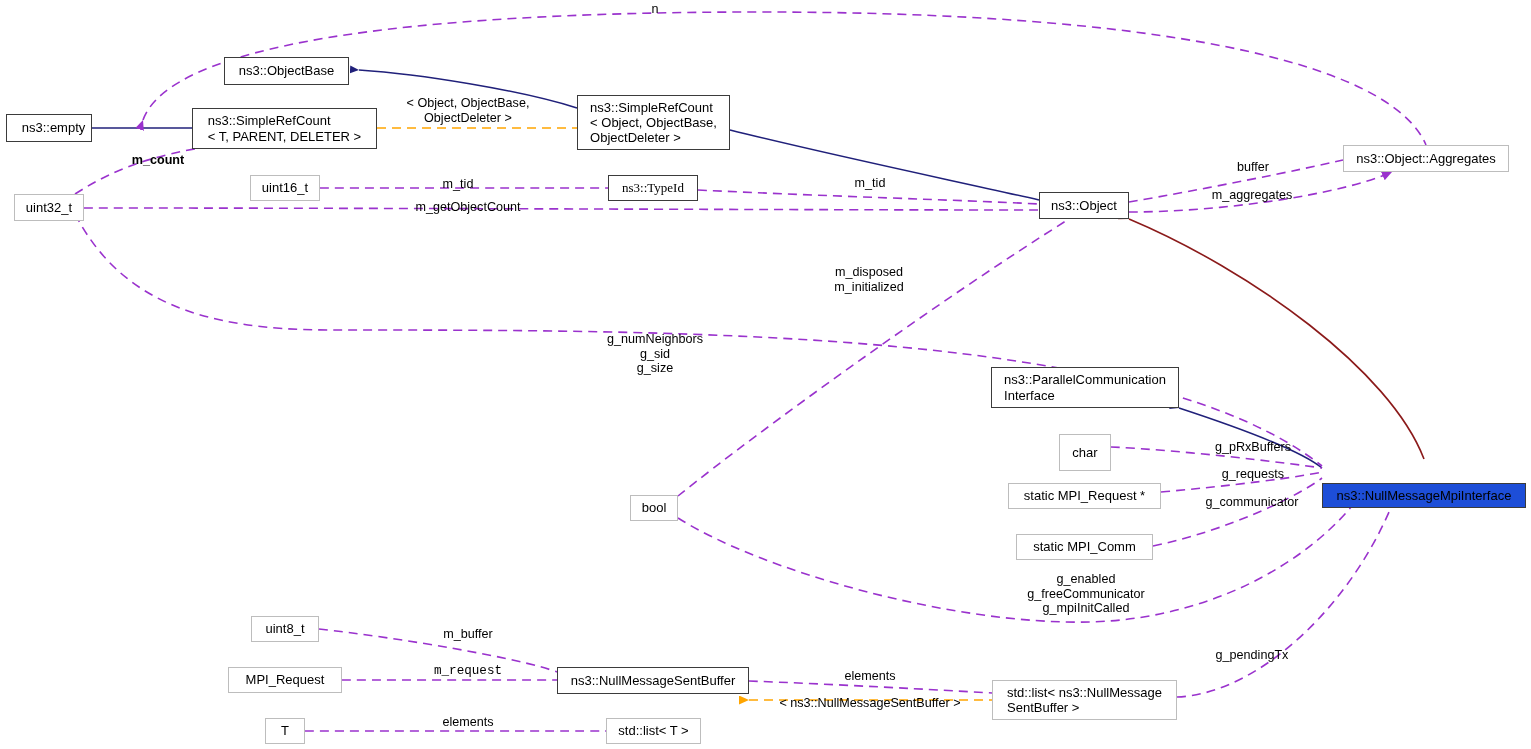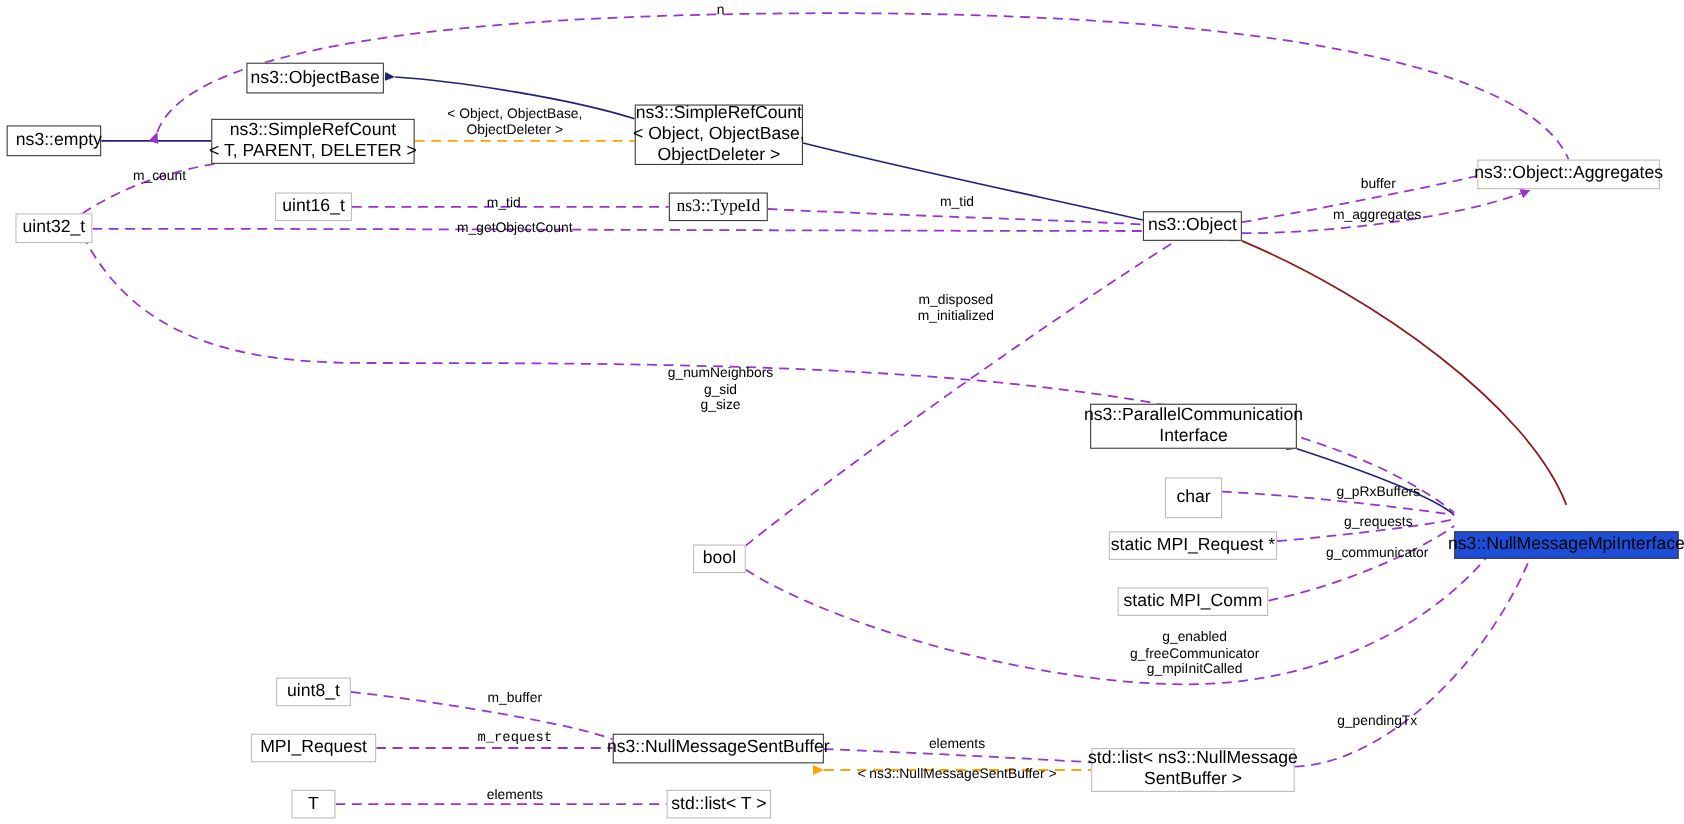--- a/index.html
+++ b/index.html
@@ -1,22 +1,22 @@
 <!DOCTYPE html>
 <html><head>
 <meta charset="utf-8">
 <style>
   html,body{margin:0;padding:0;background:#ffffff;}
   #stage{position:relative;width:1531px;height:749px;background:#ffffff;
          font-family:"Liberation Sans", sans-serif;overflow:hidden;}
   svg.edges{position:absolute;left:0;top:0;width:1531px;height:749px;}
 
   .node{position:absolute;box-sizing:border-box;display:flex;align-items:center;
-        justify-content:center;text-align:center;background:#ffffff;
-        font-size:16px;color:#000000;line-height:1.18;padding:2px 5px;white-space:pre;}
+        justify-content:center;background:#ffffff;
+        font-size:13px;color:#000000;line-height:1.18;padding:2px 5px;white-space:pre;}
   .node.thin{border:1px solid #bdbdbd;}
   .node.thick{border:1.6px solid #3b3b3b;}
   .node.main{border:1.6px solid #3b3b3b;background:#1d4ed8;margin-top:24px;}
 
   .elabel{position:absolute;font-size:12.6px;color:#000000;line-height:1.17;
           text-align:center;white-space:pre;transform:translateX(-50%);}
 </style>
 </head>
 <body>
 
@@ -101,21 +101,21 @@
       <div class="node thin" style="left: 265px; top: 718px; width: 40px; height: 26px;">T</div>
       <div class="node thick" style="left: 557px; top: 667px; width: 192px; height: 27px;">ns3::NullMessageSentBuffer</div>
       <div class="node thin" style="left: 606px; top: 718px; width: 95px; height: 26px;">std::list&lt; T &gt;</div>
       <div class="node thin" style="left: 992px; top: 680px; width: 185px; height: 40px;">std::list&lt; ns3::NullMessage
 SentBuffer &gt;</div>
     </div>
   <div id="labels">
       <div class="elabel" style="left: 655px; top: 2px;">n</div>
       <div class="elabel" style="left: 468px; top: 96px;">&lt; Object, ObjectBase,
 ObjectDeleter &gt;</div>
-      <div class="elabel" style="left: 145px; top: 153px;">m_count</div>
+      <div class="elabel" style="left: 158px; top: 153px; font-weight: bold;">m_count</div>
       <div class="elabel" style="left: 458px; top: 177px;">m_tid</div>
       <div class="elabel" style="left: 870px; top: 176px;">m_tid</div>
       <div class="elabel" style="left: 468px; top: 200px;">m_getObjectCount</div>
       <div class="elabel" style="left: 1253px; top: 160px;">buffer</div>
       <div class="elabel" style="left: 1252px; top: 188px;">m_aggregates</div>
       <div class="elabel" style="left: 869px; top: 265px;">m_disposed
 m_initialized</div>
       <div class="elabel" style="left: 655px; top: 284px; margin-top: 48px;">g_numNeighbors
 g_sid
 g_size</div>

